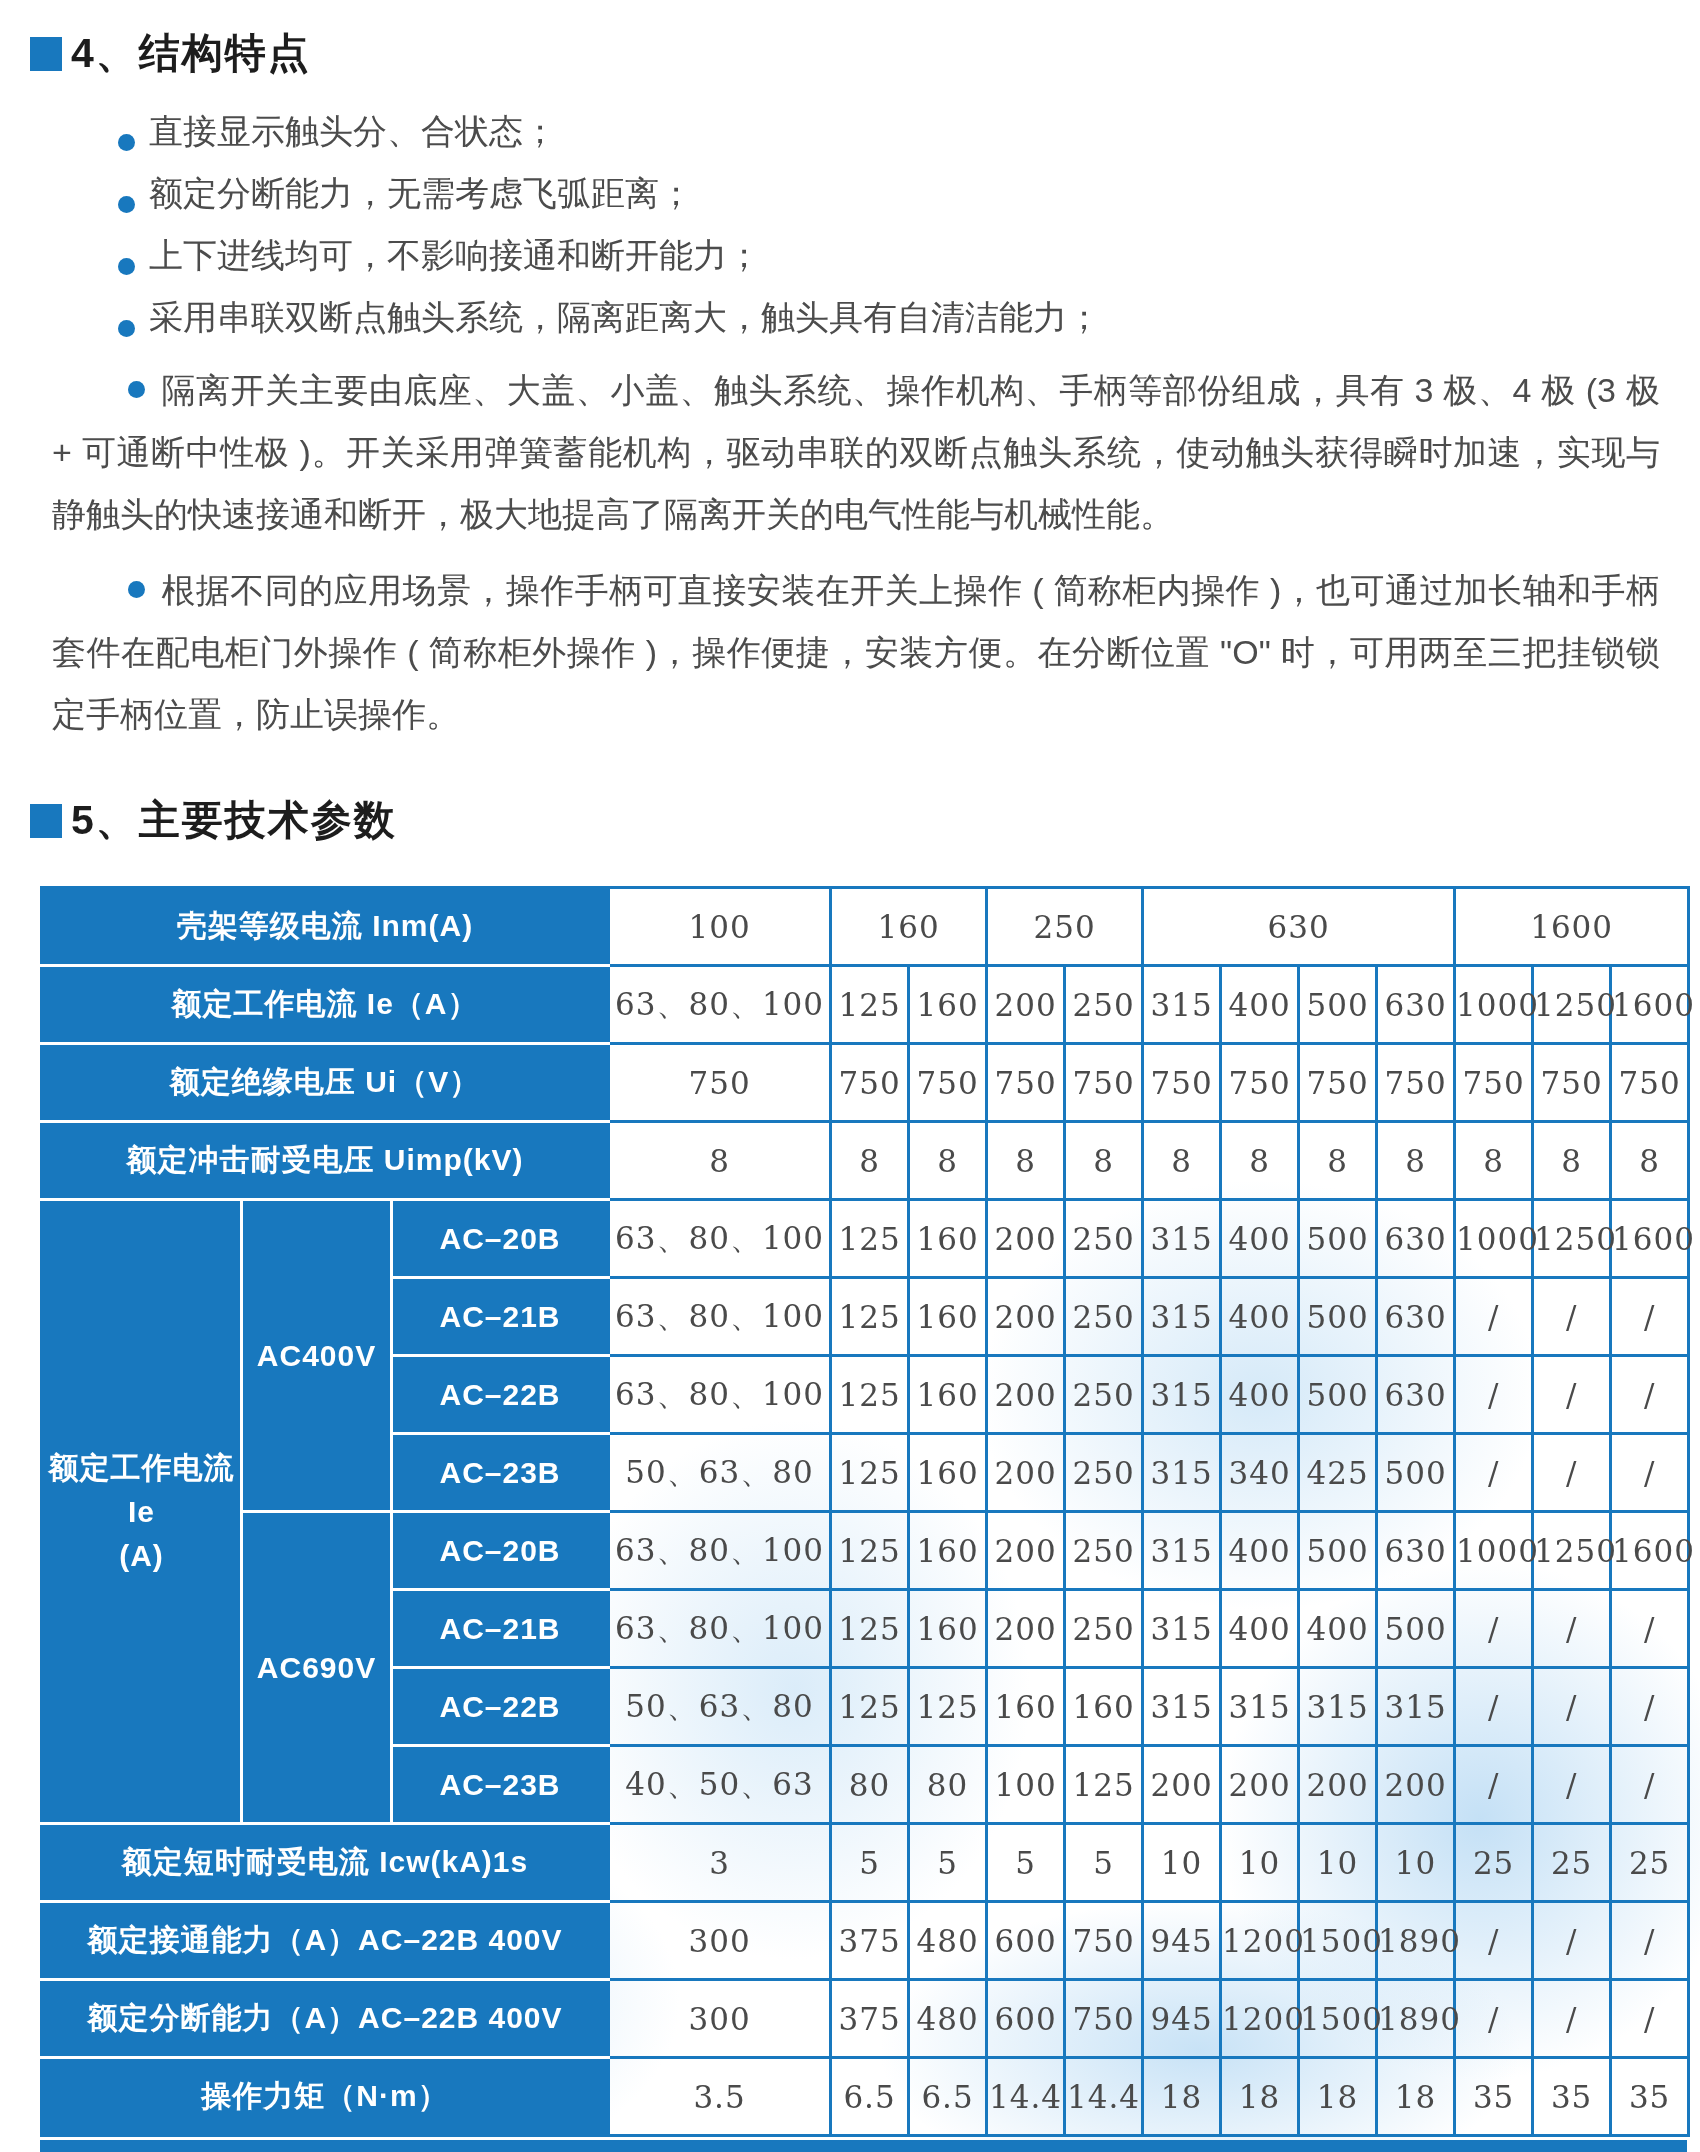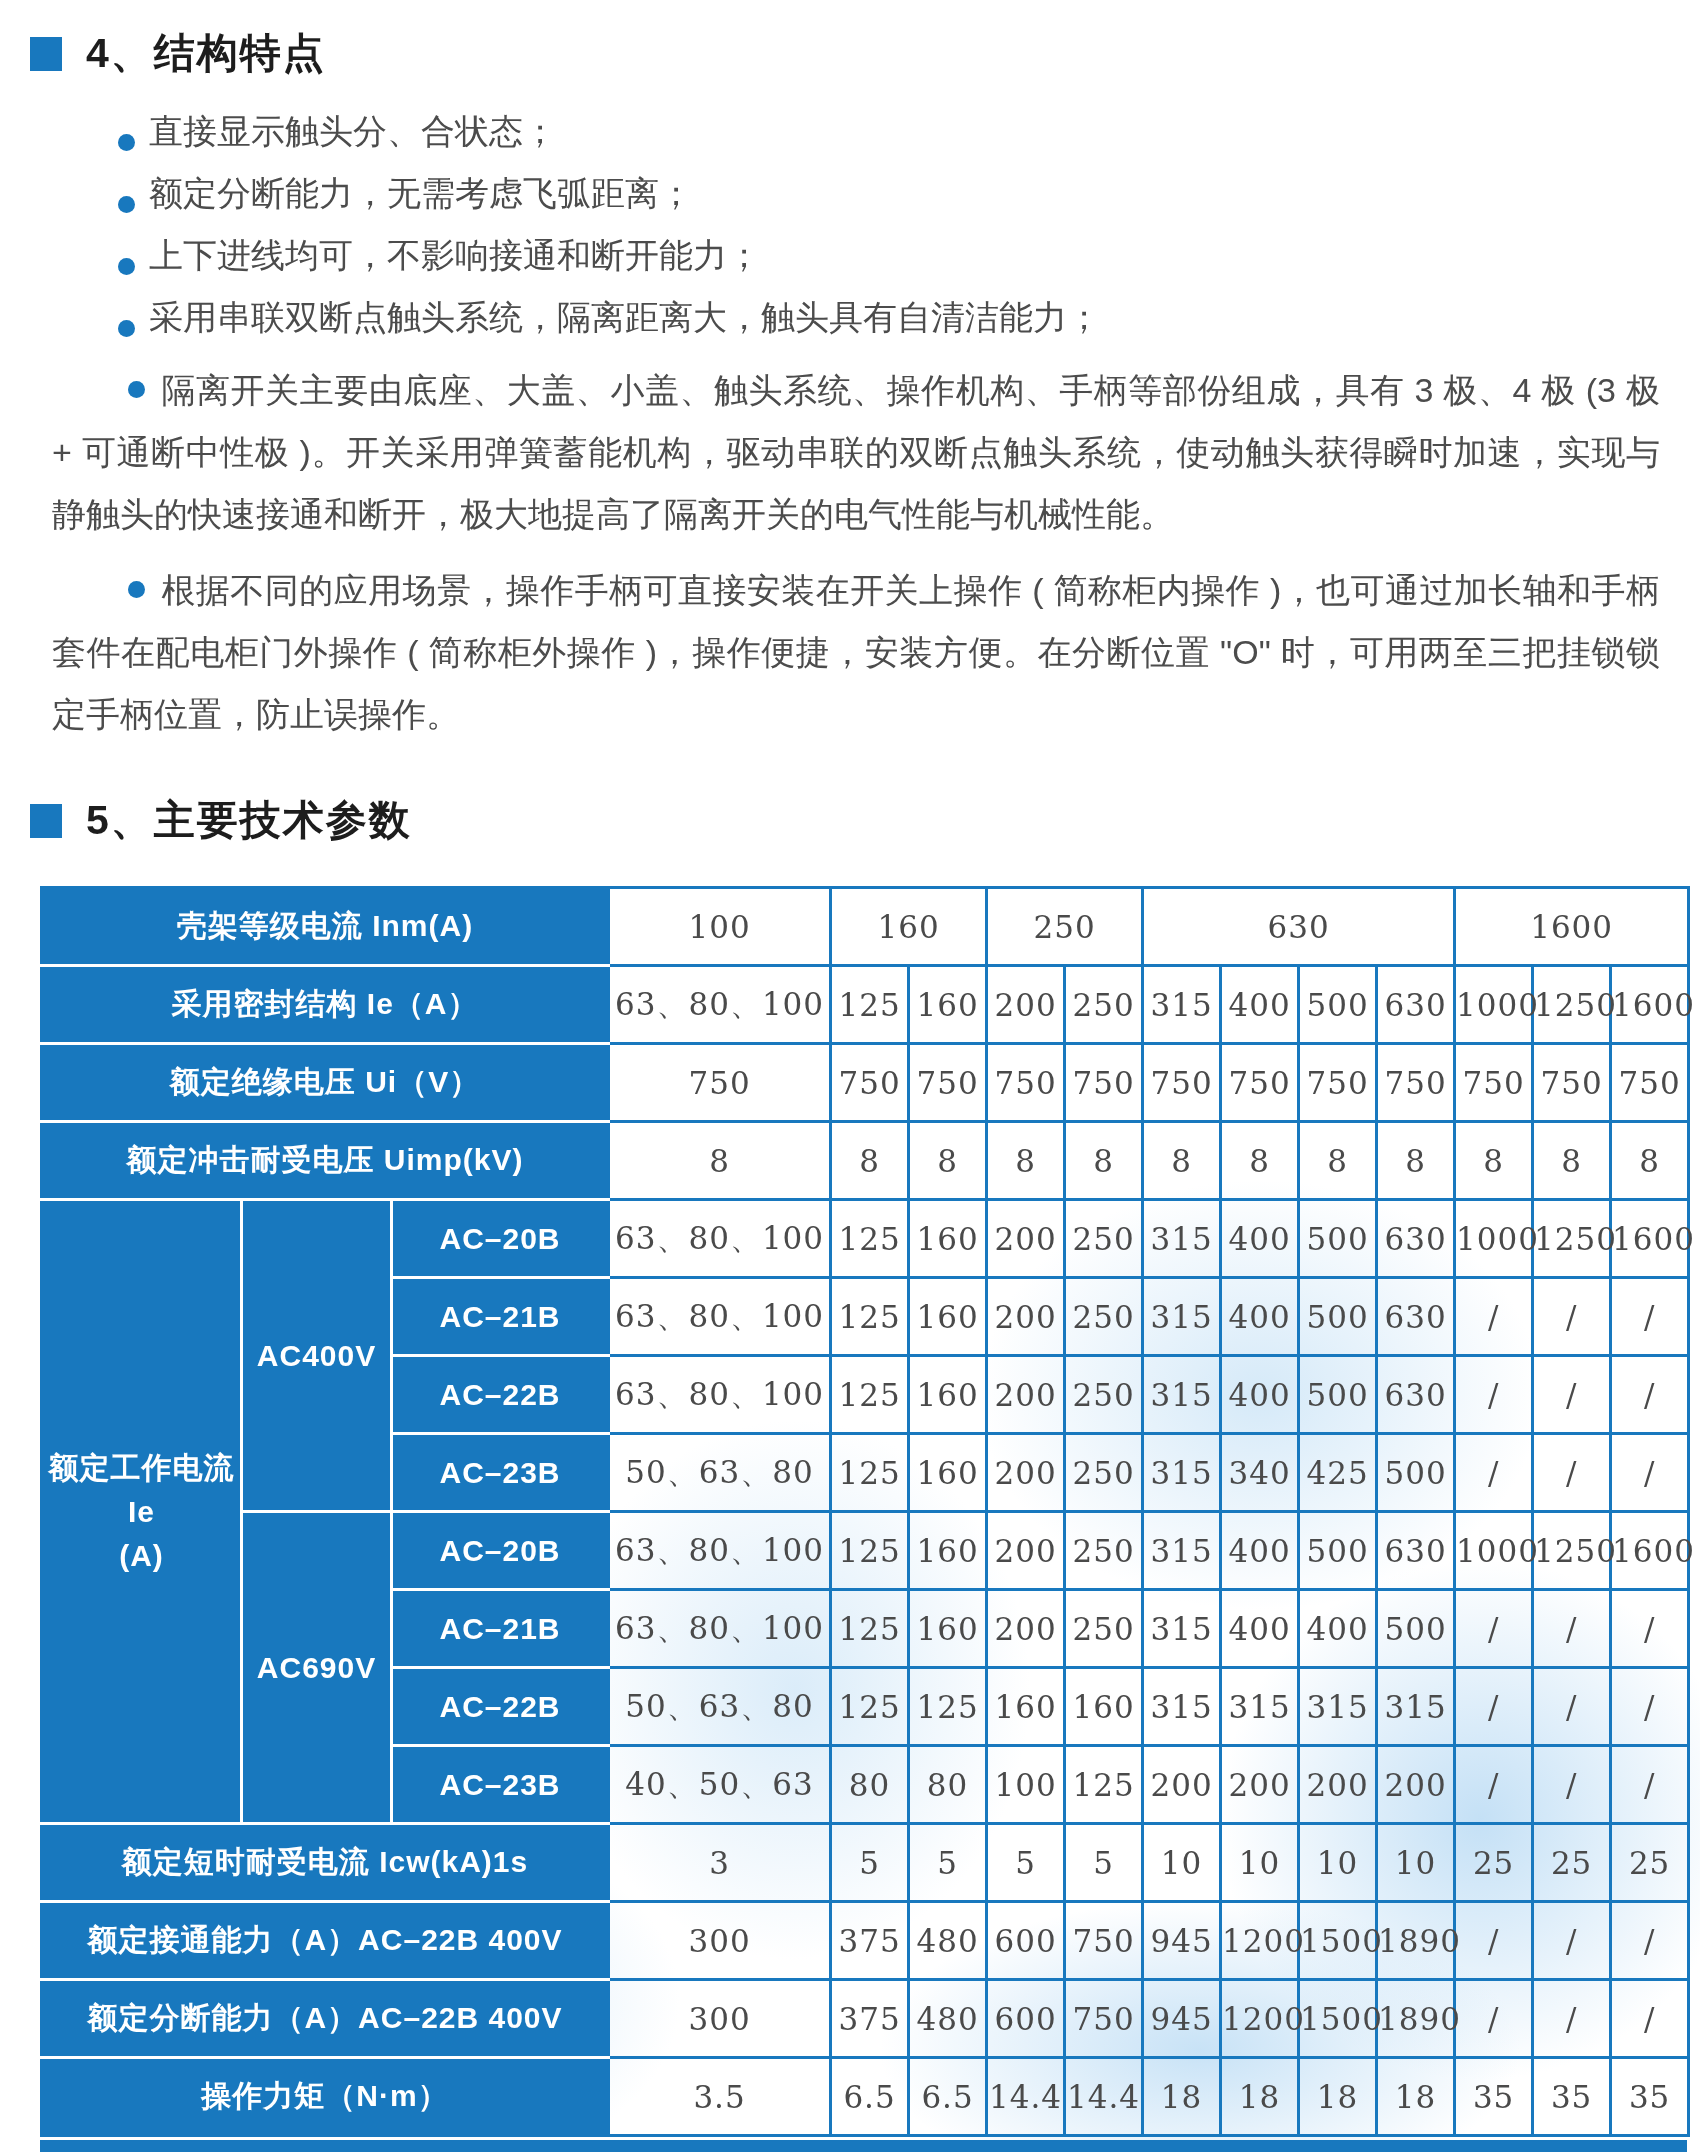--- a/index.html
+++ b/index.html
@@ -1,20 +1,20 @@
 <!DOCTYPE html>
 <html style="--blue: #1878be; --ink: #4c4c4c;"><head>
 <meta charset="utf-8">
 <style>
   :root{ --blue:#1878be; --ink:#4c4c4c; }
   html,body{margin:0;padding:0;}
   body{width:1700px;height:2152px;background:#ffffff;font-family:"Liberation Sans",sans-serif;}
   .page{position:relative;width:1700px;height:2152px;overflow:hidden;background:#fff;}
 
-  .sec-title{display:flex;align-items:center;gap:24px;margin:26px 0 0 30px;}
+  .sec-title{display:flex;align-items:center;gap:9px;margin:26px 0 0 30px;}
   .sec-title .sq{width:32px;height:34px;background:var(--blue);flex:0 0 auto;}
   .sec-title .t{font-size:41px;font-weight:bold;color:#1d1d1d;letter-spacing:2px;}
 
   ul.feats{list-style:none;margin:30px 0 0 118px;padding:0;}
   ul.feats li{font-size:34px;color:var(--ink);line-height:40px;margin-bottom:22px;display:flex;align-items:flex-end;}
   .dot{display:inline-block;width:17px;height:17px;border-radius:50%;background:var(--blue);margin-right:14px;flex:0 0 auto;}
 
   .para{margin:14px 40px 0 52px;font-size:34px;line-height:62px;color:var(--ink);
         text-align:justify;text-indent:76px;position:relative;}
   .para .dot{position:relative;top:-4px;margin-right:16px;}
@@ -100,21 +100,21 @@
       <tbody>
         <tr>
           <td class="bl el er et" colspan="3">壳架等级电流 Inm(A)</td>
           <td class="dc" colspan="1">100</td>
           <td class="dc" colspan="2">160</td>
           <td class="dc" colspan="2">250</td>
           <td class="dc" colspan="4">630</td>
           <td class="dc" colspan="3">1600</td>
         </tr>
         <tr>
-          <td class="bl el er" colspan="3">采用密封结构 Ie（A）</td>
+          <td class="bl el er" colspan="3">额定工作电流 Ie（A）</td>
           <td class="dc">63、80、100</td>
           <td class="dc">125</td>
           <td class="dc">160</td>
           <td class="dc">200</td>
           <td class="dc">250</td>
           <td class="dc">315</td>
           <td class="dc">400</td>
           <td class="dc">500</td>
           <td class="dc">630</td>
           <td class="dc">1000</td>

